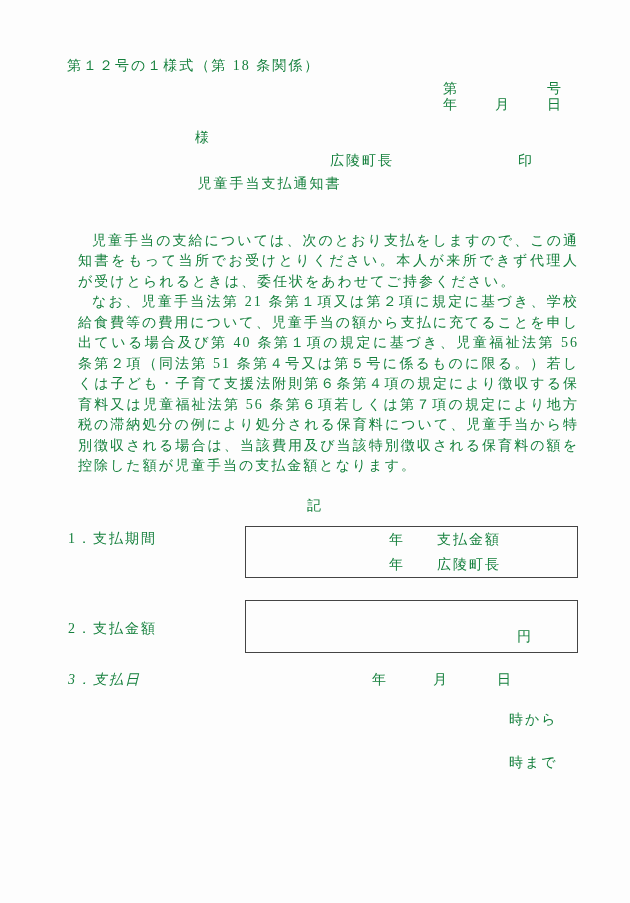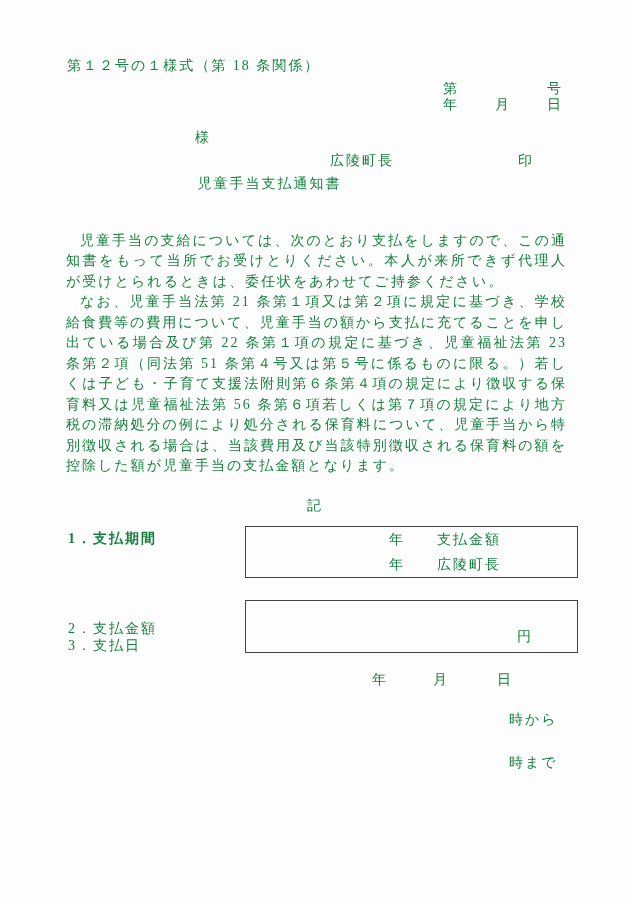--- a/index.html
+++ b/index.html
@@ -35,39 +35,39 @@
   .addressee { left: 195px; top: 129px; }
   .issuer-title { left: 330px; top: 152px; }
   .issuer-seal { left: 518px; top: 152px; }
 
   .doc-title {
     left: 0; top: 175px; width: 539px;
     text-align: center; white-space: nowrap;
   }
 
   .body-text {
-    left: 66px; top: 231px; width: 501px;
+    left: 78px; top: 231px; width: 501px;
     white-space: normal;
   }
   .body-text p {
     margin: 0;
     text-indent: 1em;
     text-align: justify;
     line-height: 20.45px;
   }
 
   .ki-marker {
     left: 0; top: 497px; width: 630px;
     text-align: center;
   }
 
   .sec-label { left: 68px; }
-  .sec1-label { top: 530px; font-weight: bold; }
+  .sec1-label { top: 530px; }
   .sec2-label { top: 620px; }
-  .sec3-label { top: 637px; }
+  .sec3-label { top: 671px; font-style: italic; }
 
   .field-box {
     position: absolute;
     border: 1px solid #444;
     background: transparent;
   }
   .box-period {
     left: 245px; top: 526px; width: 331px; height: 50px;
     display: flex; flex-direction: column; justify-content: space-around;
   }
@@ -110,21 +110,21 @@
 
   <div class="abs addressee">様</div>
 
   <div class="abs issuer-title">広陵町長</div>
   <div class="abs issuer-seal">印</div>
 
   <div class="abs doc-title">児童手当支払通知書</div>
 
   <div class="abs body-text">
     <p>児童手当の支給については、次のとおり支払をしますので、この通知書をもって当所でお受けとりください。本人が来所できず代理人が受けとられるときは、委任状をあわせてご持参ください。</p>
-    <p>なお、児童手当法第 21 条第１項又は第２項に規定に基づき、学校給食費等の費用について、児童手当の額から支払に充てることを申し出ている場合及び第 22 条第１項の規定に基づき、児童福祉法第 23 条第２項（同法第 51 条第４号又は第５号に係るものに限る。）若しくは子ども・子育て支援法附則第６条第４項の規定により徴収する保育料又は児童福祉法第 56 条第６項若しくは第７項の規定により地方税の滞納処分の例により処分される保育料について、児童手当から特別徴収される場合は、当該費用及び当該特別徴収される保育料の額を控除した額が児童手当の支払金額となります。</p>
+    <p>なお、児童手当法第 21 条第１項又は第２項に規定に基づき、学校給食費等の費用について、児童手当の額から支払に充てることを申し出ている場合及び第 40 条第１項の規定に基づき、児童福祉法第 56 条第２項（同法第 51 条第４号又は第５号に係るものに限る。）若しくは子ども・子育て支援法附則第６条第４項の規定により徴収する保育料又は児童福祉法第 56 条第６項若しくは第７項の規定により地方税の滞納処分の例により処分される保育料について、児童手当から特別徴収される場合は、当該費用及び当該特別徴収される保育料の額を控除した額が児童手当の支払金額となります。</p>
   </div>
 
   <div class="abs ki-marker">記</div>
 
   <div class="abs sec-label sec1-label">1．支払期間</div>
   <div class="field-box box-period">
     <div class="period-row">
       <span>年</span>
       <span>支払金額</span>
     </div>

